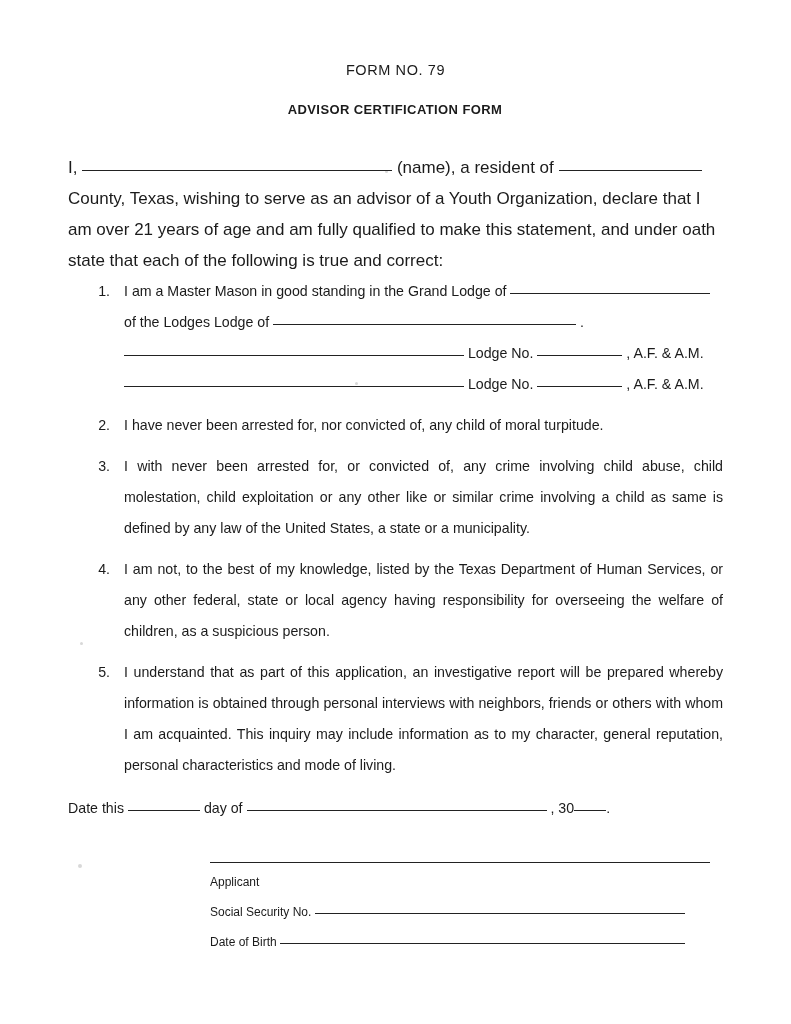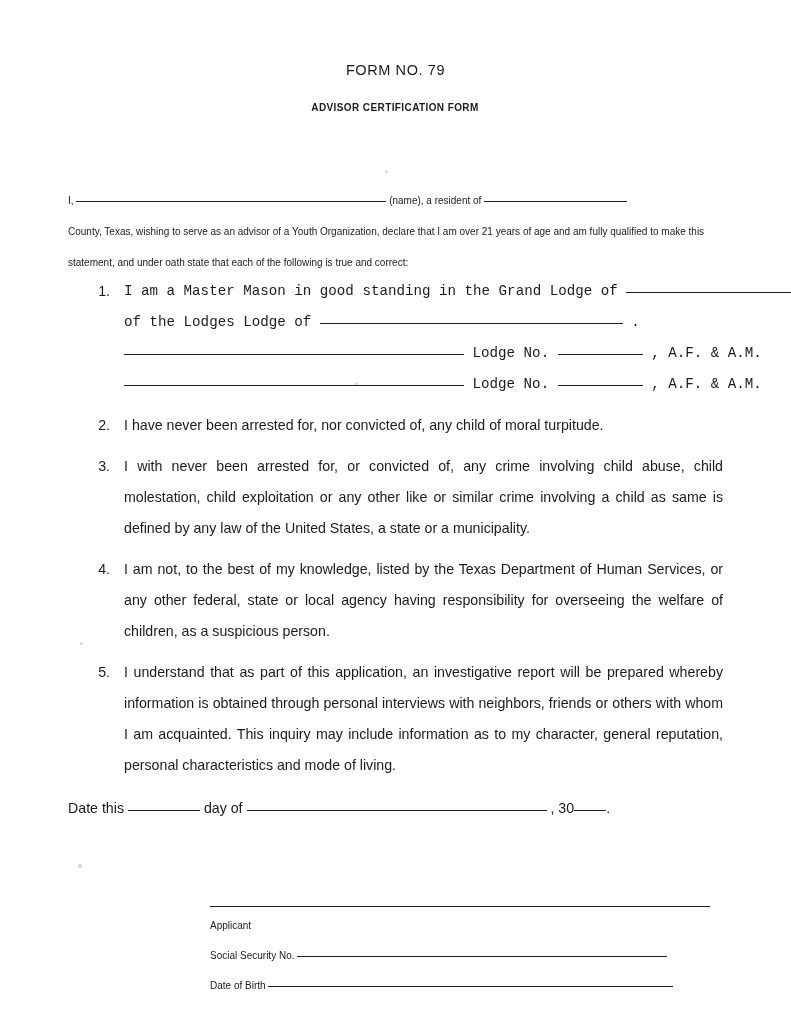--- a/index.html
+++ b/index.html
@@ -30,32 +30,31 @@
     text-align: center;
     font-size: 14.5px;
     letter-spacing: 0.6px;
   }
   .form-title {
     position: absolute;
     top: 102px;
     left: 0;
     right: 1px;
     text-align: center;
-    font-size: 10px;
+    font-size: 13px;
     font-weight: bold;
     letter-spacing: 0.4px;
   }
   .body-block {
     position: absolute;
     top: 152px;
     left: 68px;
     width: 655px;
-    font-size: 10px;
+    font-size: 17px;
     line-height: 31px;
-    margin-top: 33px;
   }
   .rule {
     display: inline-block;
     border-bottom: 1px solid #222;
     height: 0;
     vertical-align: 2px;
   }
   .para {
     text-align: justify;
     text-justify: inter-word;
@@ -88,37 +87,36 @@
     font-size: 14.2px;
   }
   .item-text {
     display: block;
     text-align: justify;
     text-justify: inter-word;
   }
   .sub-line {
     display: block;
     white-space: nowrap;
-    font-family: Liberation Mono, monospace;
   }
   .gap-sm { margin-top: 10px; }
   .sworn {
     position: absolute;
     top: 800px;
     left: 68px;
     width: 655px;
     font-size: 14.2px;
     white-space: nowrap;
   }
   .sig-block {
     position: absolute;
-    top: 906px;
+    top: 862px;
     left: 210px;
     width: 520px;
-    font-size: 10px;
+    font-size: 12px;
   }
   .sig-row {
     white-space: nowrap;
     line-height: 30px;
   }
   .sig-top-rule {
     display: block;
     border-bottom: 1px solid #222;
     width: 500px;
     height: 0;

